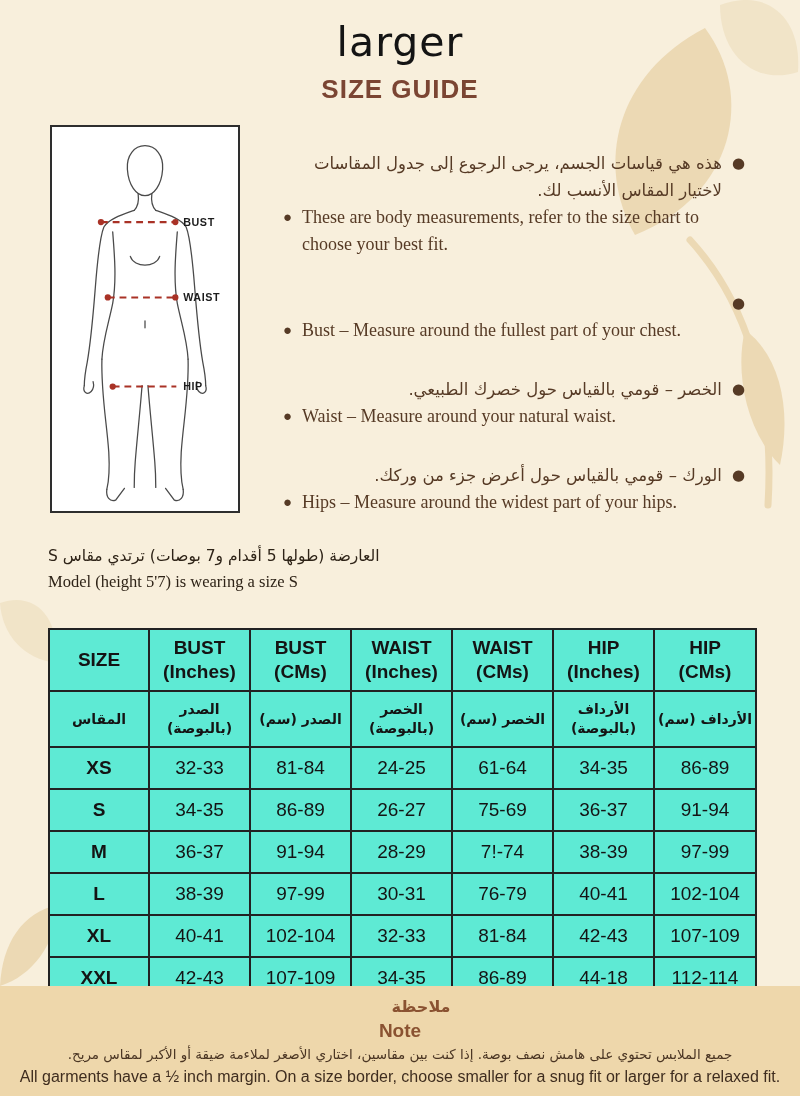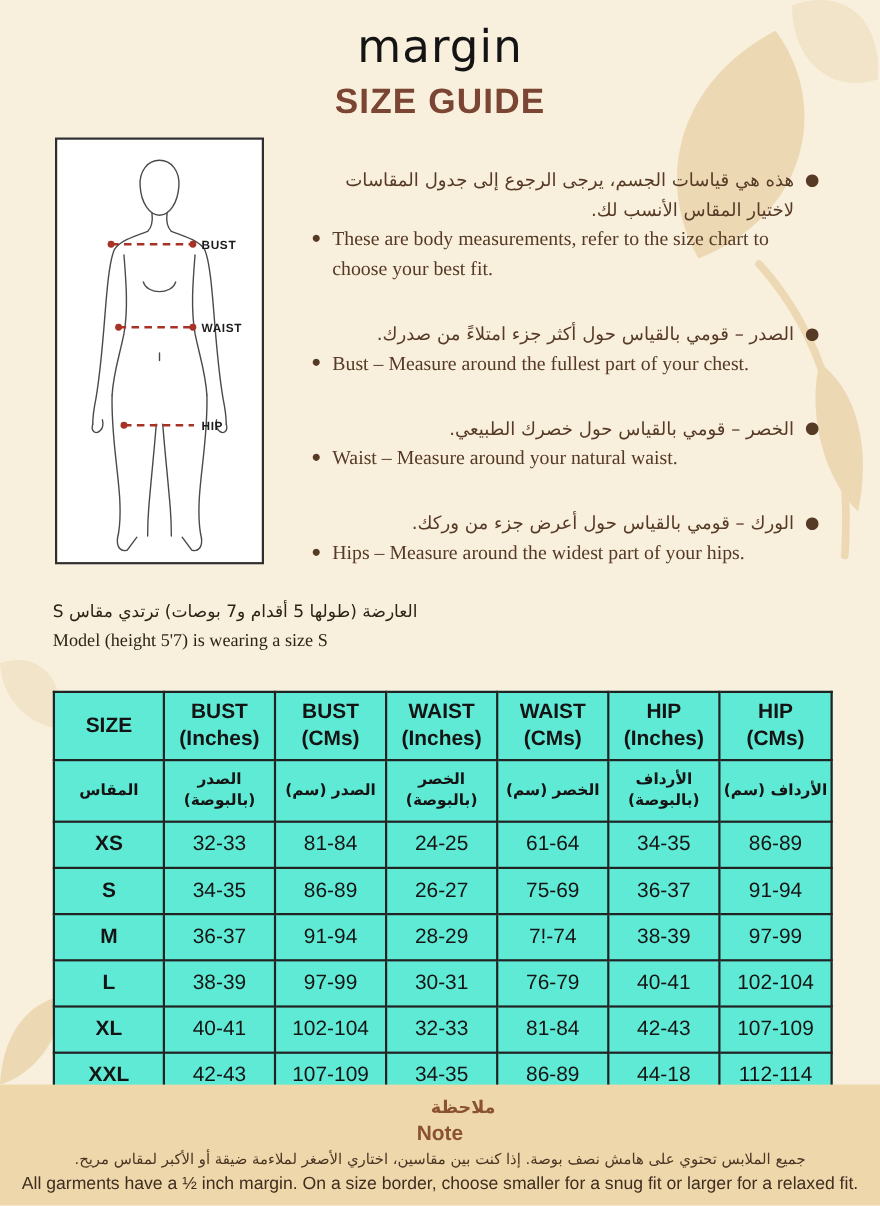--- a/index.html
+++ b/index.html
@@ -10,21 +10,21 @@
   
   .leaf-tr{position:absolute;top:0;right:0;width:260px;height:520px;}
   .leaf-ml{position:absolute;top:585px;left:0;width:70px;height:95px;}
   .leaf-bl{position:absolute;top:898px;left:0;width:70px;height:90px;}
 
   
   .logo{position:absolute;top:18px;left:0;width:100%;text-align:center;
         font-family:"DejaVu Sans",sans-serif;font-size:41px;font-weight:400;
         color:#141414;letter-spacing:1px;}
   .guide-title{position:absolute;top:74px;left:0;width:100%;text-align:center;
-        font-size:32px;font-weight:bold;color:#7b4533;letter-spacing:1px;}
+        font-size:26px;font-weight:bold;color:#7b4533;letter-spacing:1px;}
 
   
   .figure-box{position:absolute;top:125px;left:50px;width:190px;height:388px;
         background:#ffffff;border:2px solid #2e2e2e;box-sizing:border-box;}
   .figure-box svg{display:block;width:100%;height:100%;}
 
   
   .bullets{position:absolute;top:150px;left:283px;width:462px;}
   .bgroup{margin-bottom:32px;}
   .bullet{display:flex;gap:10px;line-height:27px;font-size:17px;color:#563a25;}
@@ -72,21 +72,21 @@
     <path d="M150,240 C205,300 235,390 228,505" fill="none" stroke="#ecd9b4" stroke-width="7" stroke-linecap="round"></path>
     <path d="M205,330 C240,355 252,410 240,465 C205,430 195,370 205,330 Z" fill="#ecd9b4"></path>
   </svg>
   <svg class="leaf-ml" viewBox="0 0 70 95" aria-hidden="true">
     <path d="M0,18 C35,6 60,32 56,78 C24,74 2,50 0,18 Z" fill="#f1e4c8"></path>
   </svg>
   <svg class="leaf-bl" viewBox="0 0 70 90" aria-hidden="true">
     <path d="M0,88 C2,46 22,14 58,7 C56,46 32,78 0,88 Z" fill="#ecd9b4"></path>
   </svg>
 
-  <div class="logo">margin</div>
+  <div class="logo">larger</div>
   <div class="guide-title">SIZE GUIDE</div>
 
   <div class="figure-box">
     <svg viewBox="0 0 190 388">
       <g fill="none" stroke="#4a4a4a" stroke-width="1.3" stroke-linecap="round">
 
         <path d="M95,17 C84,17 76,27 77,41 C78,57 86,68 95,68 C104,68 112,57 113,41 C114,27 106,17 95,17 Z"></path>
 
         <path d="M88,66 C89,74 88,79 84,83"></path>
         <path d="M102,66 C101,74 102,79 106,83"></path>
@@ -137,21 +137,20 @@
         <span>هذه هي قياسات الجسم، يرجى الرجوع إلى جدول المقاسات لاختيار المقاس الأنسب لك.</span>
       </div>
       <div class="bullet en">
         <span class="dot">●</span>
         <span>These are body measurements, refer to the size chart to choose your best fit.</span>
       </div>
     </div>
     <div class="bgroup">
       <div class="bullet ar">
         <span class="dot">●</span>
-        <span>الصدر – قومي بالقياس حول أكثر جزء امتلاءً من صدرك.</span>
       </div>
       <div class="bullet en">
         <span class="dot">●</span>
         <span>Bust – Measure around the fullest part of your chest.</span>
       </div>
     </div>
     <div class="bgroup">
       <div class="bullet ar">
         <span class="dot">●</span>
         <span>الخصر – قومي بالقياس حول خصرك الطبيعي.</span>

